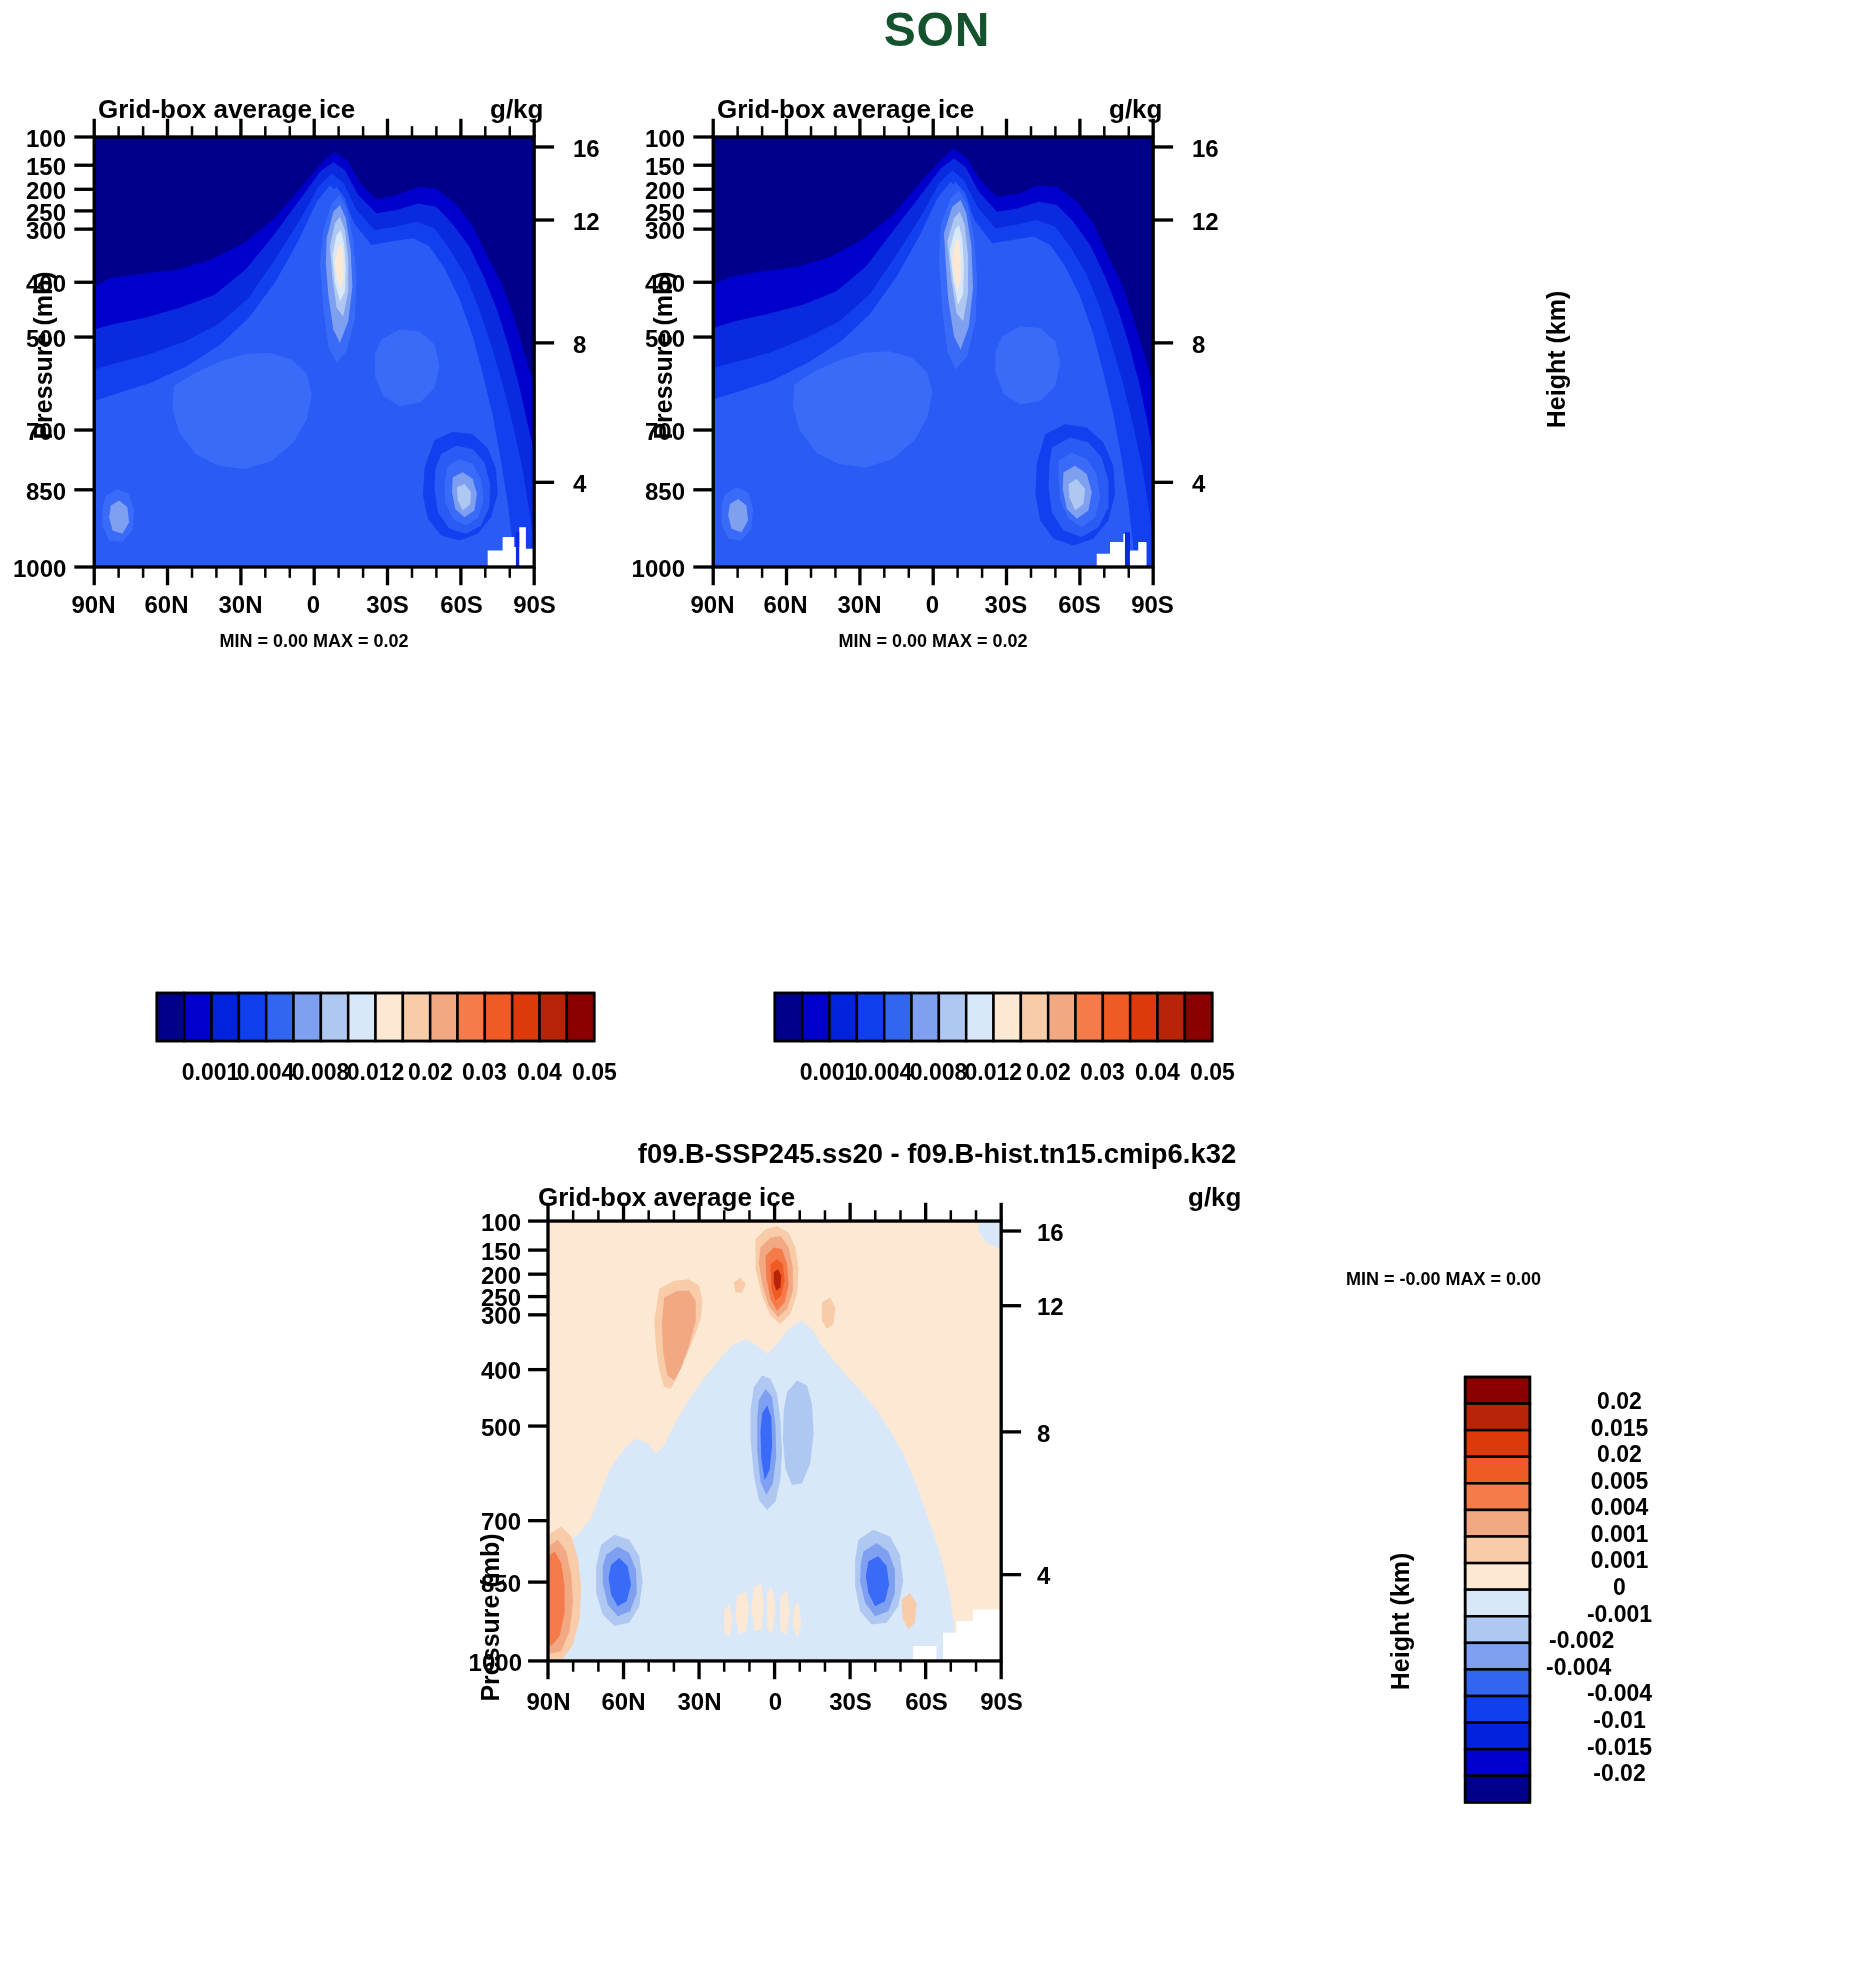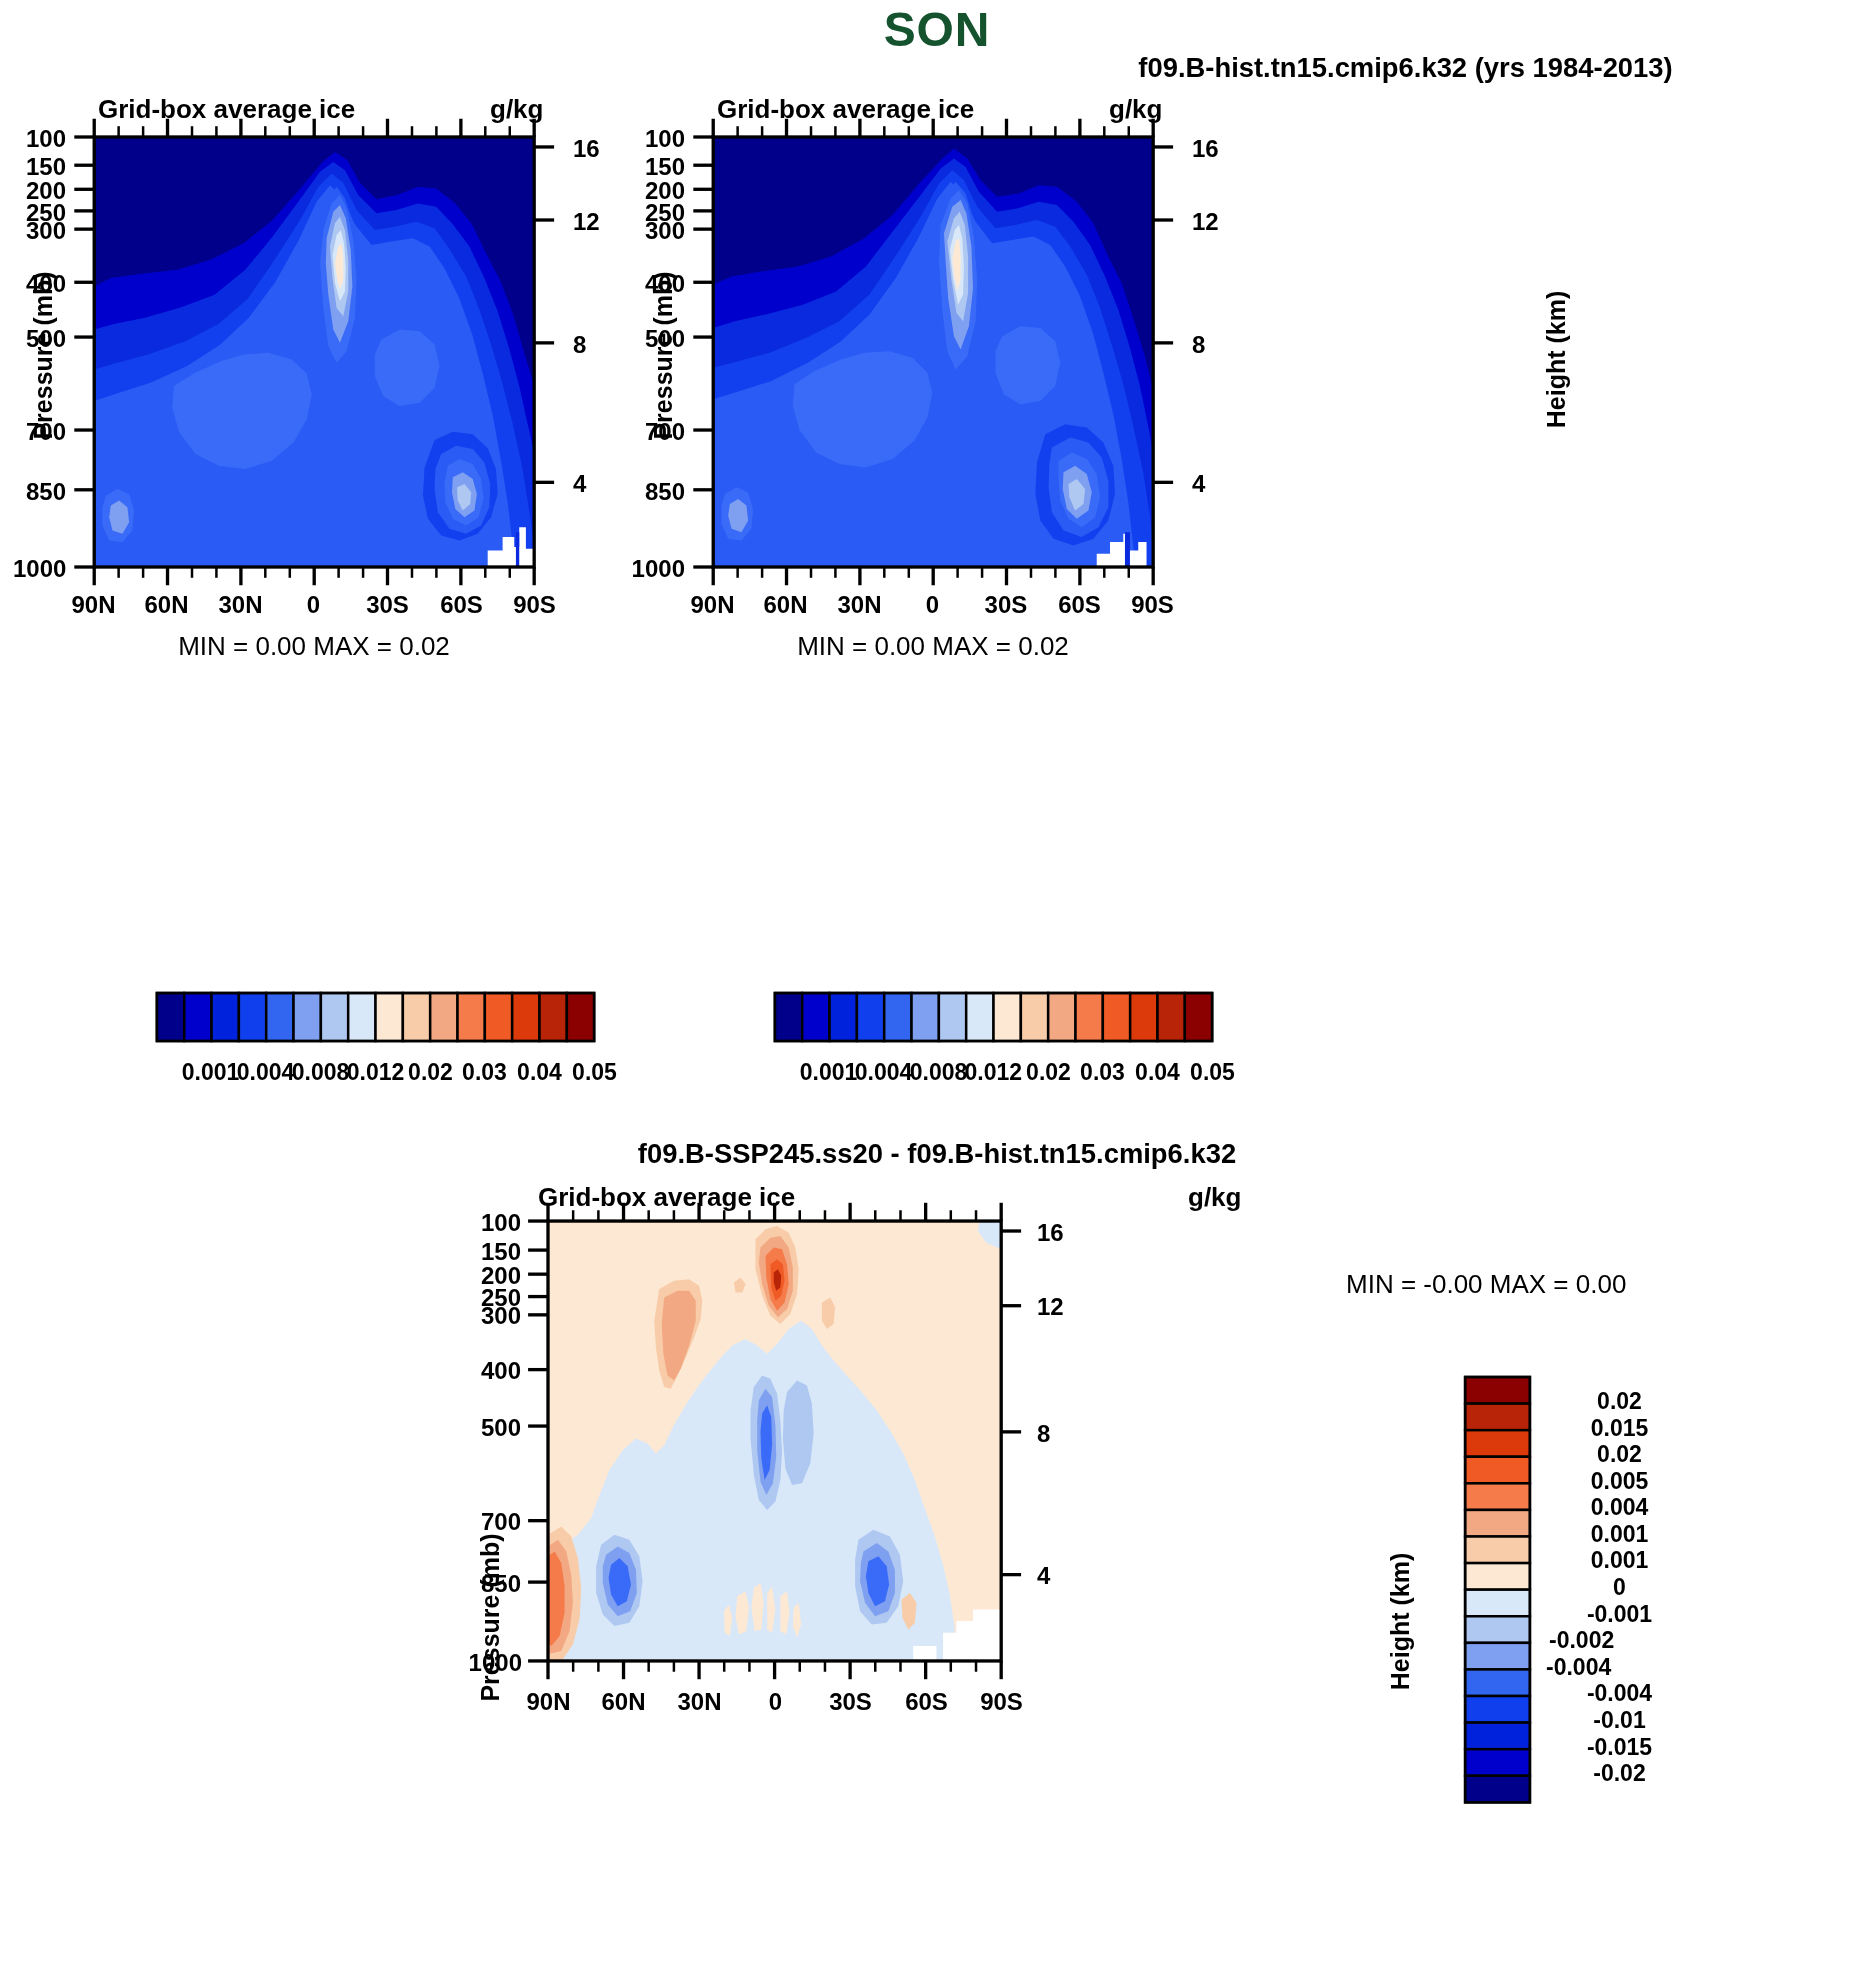--- a/index.html
+++ b/index.html
@@ -7,21 +7,21 @@
        font-family:"Liberation Sans", sans-serif;
        -webkit-font-smoothing:antialiased;}
   .fig{position:absolute;inset:0;}
   .suptitle{position:absolute;left:0;right:0;top:1.7px;text-align:center;
             font-size:48px;font-weight:bold;letter-spacing:0.8px;color:#14532d;}
   .panel{position:absolute;}
   .ptitle{position:absolute;text-align:center;font-size:27.4px;font-weight:bold;color:#000;white-space:nowrap;}
   .subttl{position:absolute;font-size:26px;font-weight:bold;color:#000;white-space:nowrap;}
   .unit{position:absolute;font-size:26px;font-weight:bold;color:#000;white-space:nowrap;}
   .ticklab{position:absolute;font-size:24px;font-weight:bold;color:#000;white-space:nowrap;}
-  .minmax{position:absolute;font-size:26px;font-weight:normal;color:#000;white-space:nowrap;}
+  .minmax{position:absolute;font-size:18px;font-weight:bold;color:#000;white-space:nowrap;}
   .vlab{position:absolute;font-size:25px;font-weight:bold;color:#000;
         transform-origin:center center;white-space:nowrap;}
   .cbarlab{position:absolute;font-size:23px;font-weight:bold;color:#000;white-space:nowrap;}
   .vcbarlab{position:absolute;font-size:23px;font-weight:bold;color:#000;white-space:nowrap;text-align:left;}
   svg{display:block;overflow:visible;}
 </style>
 </head>
 <body>
 
 <div class="fig">
@@ -212,21 +212,20 @@
         <div class="cbarlab" style="left: 275px; top: 1059px; width: 91px; text-align: center;">0.008</div>
         <div class="cbarlab" style="left: 330px; top: 1059px; width: 91px; text-align: center;">0.012</div>
         <div class="cbarlab" style="left: 385px; top: 1059px; width: 91px; text-align: center;">0.02</div>
         <div class="cbarlab" style="left: 439px; top: 1059px; width: 91px; text-align: center;">0.03</div>
         <div class="cbarlab" style="left: 494px; top: 1059px; width: 91px; text-align: center;">0.04</div>
         <div class="cbarlab" style="left: 549px; top: 1059px; width: 91px; text-align: center;">0.05</div>
       </div>
   </div>
 
   <div class="panel" style="left:937px;top:0;width:937px;height:1113px;">
-    <div class="ptitle" style="left:0;width:937px;top:52px;">f09.B-hist.tn15.cmip6.k32 (yrs 1984-2013)</div>
     <div class="subttl" style="left:-220px;top:94px;">Grid-box average ice</div>
     <div class="unit" style="left:172px;top:94px;">g/kg</div>
 
     <div class="vlab" style="left:-382px;top:341px;width:216px;text-align:center;transform:rotate(-90deg);">Pressure (mb)</div>
     <div class="vlab" style="left:515px;top:345px;width:208px;text-align:center;transform:rotate(-90deg);">Height (km)</div>
 
     <svg width="716" height="430" style="position:absolute;left:-224px;top:137px;" viewBox="0 0 862 518">
       <defs>
           <clipPath id="clipB">
             <rect x="0" y="0" width="530" height="518"></rect>

